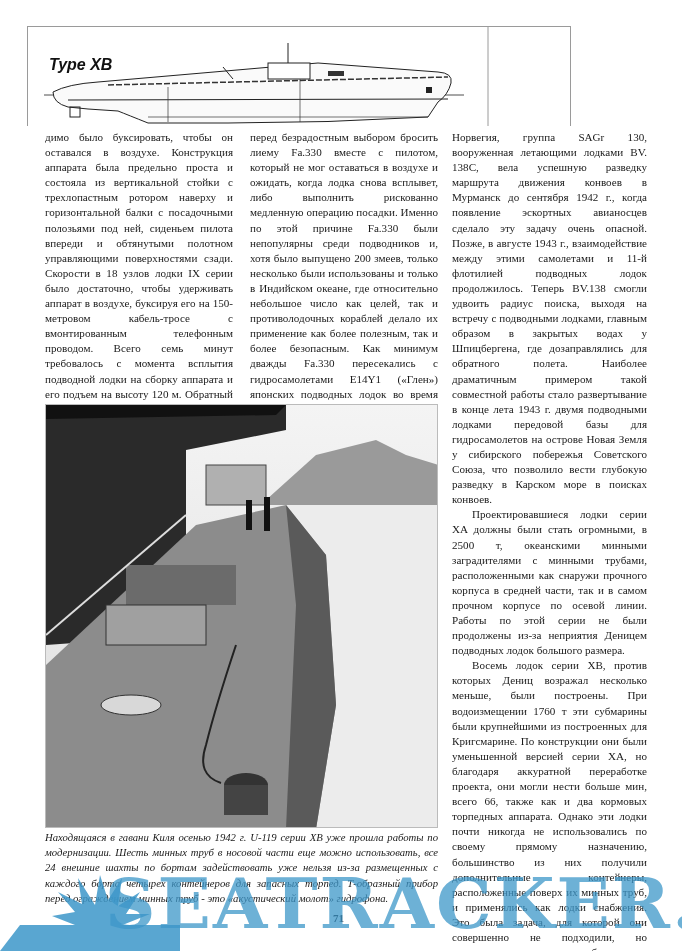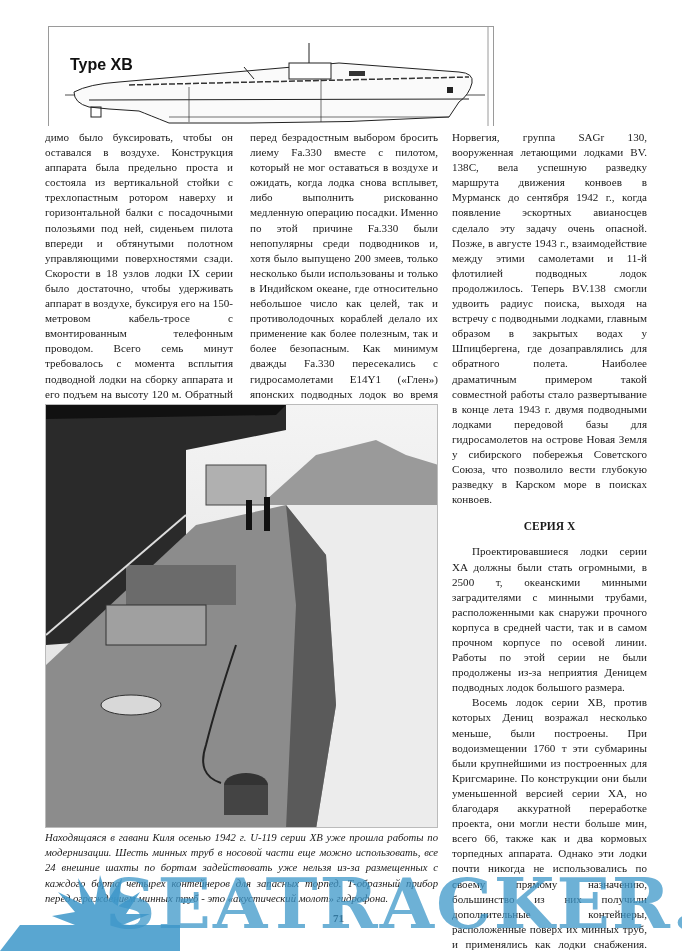--- a/index.html
+++ b/index.html
@@ -1,19 +1,19 @@
 <!DOCTYPE html>
 <html><head>
 <meta charset="utf-8">
 <style>
   html, body { margin: 0; padding: 0; background: #ffffff; }
   body { width: 682px; height: 951px; position: relative; overflow: hidden;
          font-family: "Liberation Serif", serif; color: #1a1a1a; }
-  .figure-top { position: absolute; left: 48px; top: 26px; width: 446px; height: 100px;
-                border: 1px solid #9a9a9a; border-bottom: none; box-sizing: border-box; }
+  .figure-top { position: absolute; left: 27px; top: 26px; width: 544px; height: 100px;
+                border: 1px solid #9a9a9a; border-bottom: none; box-sizing: border-box; font-style: italic; }
   .type-label { position: absolute; left: 21px; top: 29px; font-family: "Liberation Sans", sans-serif;
                 font-weight: bold; font-size: 16px; color: #111; }
   .drawing { position: absolute; left: 0; top: 0; }
   .col { position: absolute; font-size: 11.1px; line-height: 15.1px; text-align: justify; }
   .col p { margin: 0; }
   .col p.indent { text-indent: 20px; }
   #col1 { left: 45px; top: 130px; width: 188px; }
   #col2 { left: 250px; top: 130px; width: 188px; }
   #col3 { left: 452px; top: 130px; width: 195px; }
   .heading { text-align: center; font-weight: bold; font-size: 11.5px; margin: 12px 0 10px 0; }
@@ -63,21 +63,20 @@
   <p>димо было буксировать, чтобы он оставался в воздухе. Конструкция аппарата была предельно проста и состояла из вертикальной стойки с трехлопастным ротором наверху и горизонтальной балки с посадочными полозьями под ней, сиденьем пилота впереди и обтянутыми полотном управляющими поверхностями сзади. Скорости в 18 узлов лодки IX серии было достаточно, чтобы удерживать аппарат в воздухе, буксируя его на 150-метровом кабель-тросе с вмонтированным телефонным проводом. Всего семь минут требовалось с момента всплытия подводной лодки на сборку аппарата и его подъем на высоту 120 м. Обратный процесс был гораздо более длительной операцией, буксирный трос постепенно выбирался лебедкой, тогда как пилот старался уменьшить высоту. В случае внезапного появления эскортного корабля противника командир подводной лодки оказывался поставлен</p>
 </div>
 
 <div class="col" id="col2">
   <p>перед безрадостным выбором бросить лиему Fa.330 вместе с пилотом, который не мог оставаться в воздухе и ожидать, когда лодка снова всплывет, либо выполнить рискованно медленную операцию посадки. Именно по этой причине Fa.330 были непопулярны среди подводников и, хотя было выпущено 200 змеев, только несколько были использованы и только в Индийском океане, где относительно небольшое число как целей, так и противолодочных кораблей делало их применение как более полезным, так и более безопасным. Как минимум дважды Fa.330 пересекались с гидросамолетами E14Y1 («Глен») японских подводных лодок во время встреч с ними в Индийском океане.</p>
   <p class="indent">Где только не говорили о несчастливой истории взаимодействия Кригсмарине и люфтваффе, но был один район, где оба вида вооруженных сил успешно работали вместе. Действуя главным образом из Тромсё,</p>
 </div>
 
 <div class="col" id="col3">
   <p>Норвегия, группа SAGr 130, вооруженная летающими лодками BV. 138C, вела успешную разведку маршрута движения конвоев в Мурманск до сентября 1942 г., когда появление эскортных авианосцев сделало эту задачу очень опасной. Позже, в августе 1943 г., взаимодействие между этими самолетами и 11-й флотилией подводных лодок продолжилось. Теперь BV.138 смогли удвоить радиус поиска, выходя на встречу с подводными лодками, главным образом в закрытых водах у Шпицбергена, где дозаправлялись для обратного полета. Наиболее драматичным примером такой совместной работы стало развертывание в конце лета 1943 г. двумя подводными лодками передовой базы для гидросамолетов на острове Новая Земля у сибирского побережья Советского Союза, что позволило вести глубокую разведку в Карском море в поисках конвоев.</p>
-  <div class="heading">СЕРИЯ X</div>
   <p class="indent">Проектировавшиеся лодки серии XA должны были стать огромными, в 2500 т, океанскими минными заградителями с минными трубами, расположенными как снаружи прочного корпуса в средней части, так и в самом прочном корпусе по осевой линии. Работы по этой серии не были продолжены из-за неприятия Деницем подводных лодок большого размера.</p>
   <p class="indent">Восемь лодок серии XB, против которых Дениц возражал несколько меньше, были построены. При водоизмещении 1760 т эти субмарины были крупнейшими из построенных для Кригсмарине. По конструкции они были уменьшенной версией серии XA, но благодаря аккуратной переработке проекта, они могли нести больше мин, всего 66, также как и два кормовых торпедных аппарата. Однако эти лодки почти никогда не использовались по своему прямому назначению, большинство из них получили дополнительные контейнеры, расположенные поверх их минных труб, и применялись как лодки снабжения. Это была задача, для которой они совершенно не подходили, но нарушение системы снабжения с надводных судов сделало такое их использование крайне необходимым.</p>
 
 </div>
 
 <div class="photo">
   <svg width="393" height="424" viewBox="0 0 393 424">
     <defs>
       <linearGradient id="sky" x1="0" y1="0" x2="0" y2="1">
         <stop offset="0" stop-color="#f4f4f4"></stop>

